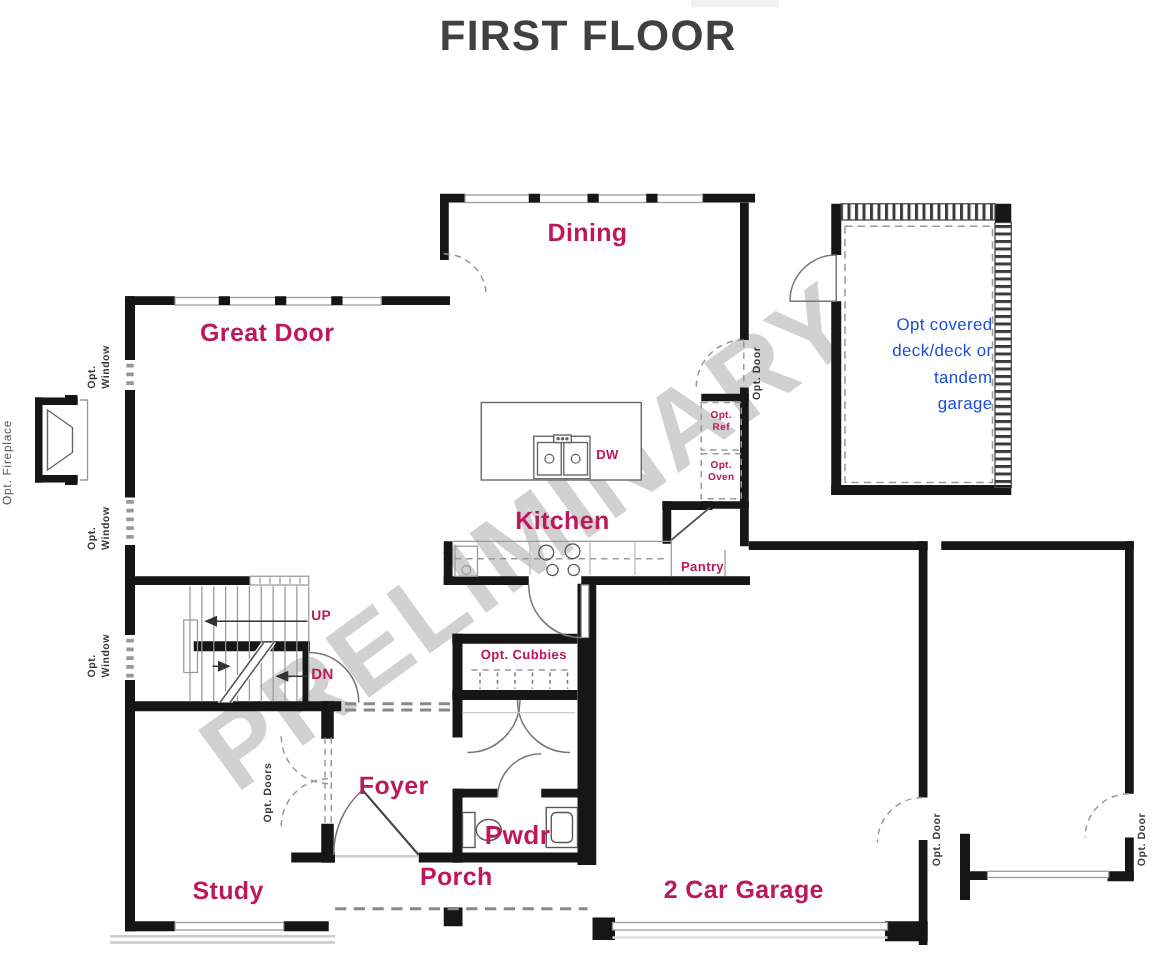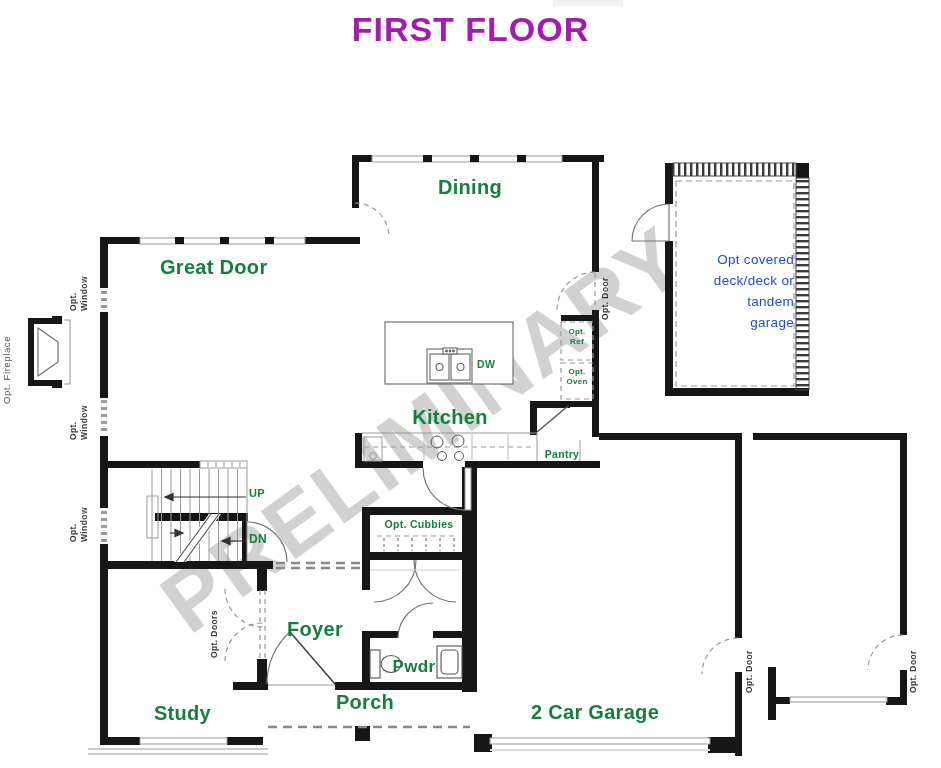--- a/index.html
+++ b/index.html
@@ -8,40 +8,40 @@
   .title{position:absolute;left:0;right:0;top:10px;text-align:center;
          font-size:34px;font-weight:800;letter-spacing:1px;}
   .top-sliver{position:absolute;left:553px;top:0;width:70px;height:6px;background:#f1f1f1;}
   .watermark{position:absolute;left:85px;top:378px;width:690px;height:120px;
              transform:rotate(-36deg);transform-origin:center;
              font-size:86px;font-weight:700;letter-spacing:3px;color:#c9c9c9;
              text-align:center;z-index:1;opacity:.85;}
   .maris{position:absolute;right:3px;bottom:2px;font-size:31px;font-weight:400;
          letter-spacing:1px;color:#8f8f8f;z-index:4;}
   svg.plan{position:absolute;left:0;top:0;z-index:2;}
-  .lbl{position:absolute;z-index:3;color:#15803d;font-weight:600;font-size:20px;
+  .lbl{position:absolute;z-index:3;color:#be185d;font-weight:600;font-size:20px;
        letter-spacing:.3px;white-space:nowrap;}
   .ctr{text-align:center;}
   .small{font-size:10.5px;font-weight:600;}
   .tiny{font-size:8px;font-weight:600;line-height:1.25;}
   .gray{color:#1d4ed8;font-weight:400;text-align:right;}
   .deck-lbl{font-size:13.5px;line-height:1.55;}
   .g3-lbl{font-size:14px;line-height:1.55;}
   .vtext{position:absolute;z-index:3;writing-mode:vertical-rl;transform:rotate(180deg);
          font-size:8.5px;font-weight:600;color:#3a3a3a;letter-spacing:.4px;line-height:1.35;}
   .vtext span{display:block;}
   .fp{font-size:9.5px;color:#555;font-weight:400;letter-spacing:.6px;}
 </style>
 </head>
 <body>
 
 <div class="stage">
 
   <div class="top-sliver"></div>
-  <div class="title" style="color:#a21caf;">FIRST FLOOR</div>
+  <div class="title" style="color:#404040;">FIRST FLOOR</div>
 
   <div class="watermark">PRELIMINARY</div>
 
   <svg class="plan" width="941" height="768" viewBox="0 0 941 768">
     <defs>
       <pattern id="hatchV" width="6" height="13" patternUnits="userSpaceOnUse">
         <rect x="0" y="0" width="2.4" height="13" fill="#3a3a3a"></rect>
       </pattern>
       <pattern id="hatchH" width="13" height="6" patternUnits="userSpaceOnUse">
         <rect x="0" y="0" width="13" height="2.4" fill="#3a3a3a"></rect>
@@ -301,21 +301,21 @@
       <polyline points="64,320 70,320 70,384 64,384" fill="none" stroke="#999"></polyline>
     </g>
   </svg>
 
   <div class="lbl" style="left:160px;top:256px;">Great Door</div>
   <div class="lbl ctr" style="left:425px;top:176px;width:90px;">Dining</div>
   <div class="lbl ctr" style="left:400px;top:406px;width:100px;">Kitchen</div>
   <div class="lbl ctr" style="left:275px;top:618px;width:80px;">Foyer</div>
   <div class="lbl ctr" style="left:140px;top:702px;width:85px;">Study</div>
   <div class="lbl ctr" style="left:325px;top:691px;width:80px;">Porch</div>
-  <div class="lbl ctr" style="left:385px;top:657px;width:58px;font-size:17px;">Pwdr</div>
+  <div class="lbl ctr" style="left:385px;top:657px;width:58px;font-size:21px;">Pwdr</div>
   <div class="lbl ctr small" style="left:538px;top:448px;width:48px;">Pantry</div>
   <div class="lbl ctr" style="left:525px;top:701px;width:140px;">2 Car Garage</div>
 
 
   <div class="lbl ctr gray deck-lbl" style="left:676px;top:250px;width:118px;">
     <div>Opt covered</div>
     <div>deck/deck or</div>
     <div>tandem</div>
     <div>garage</div>
   </div>

